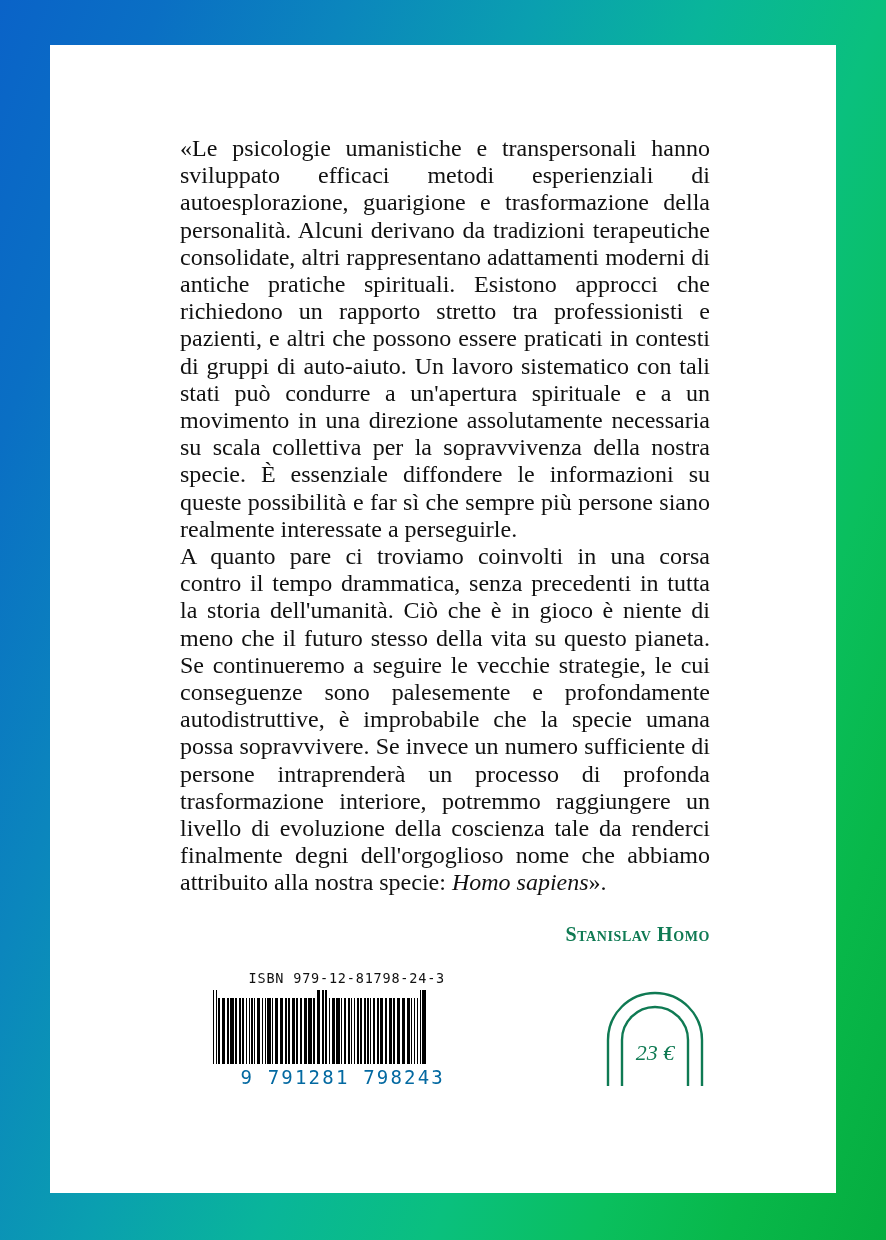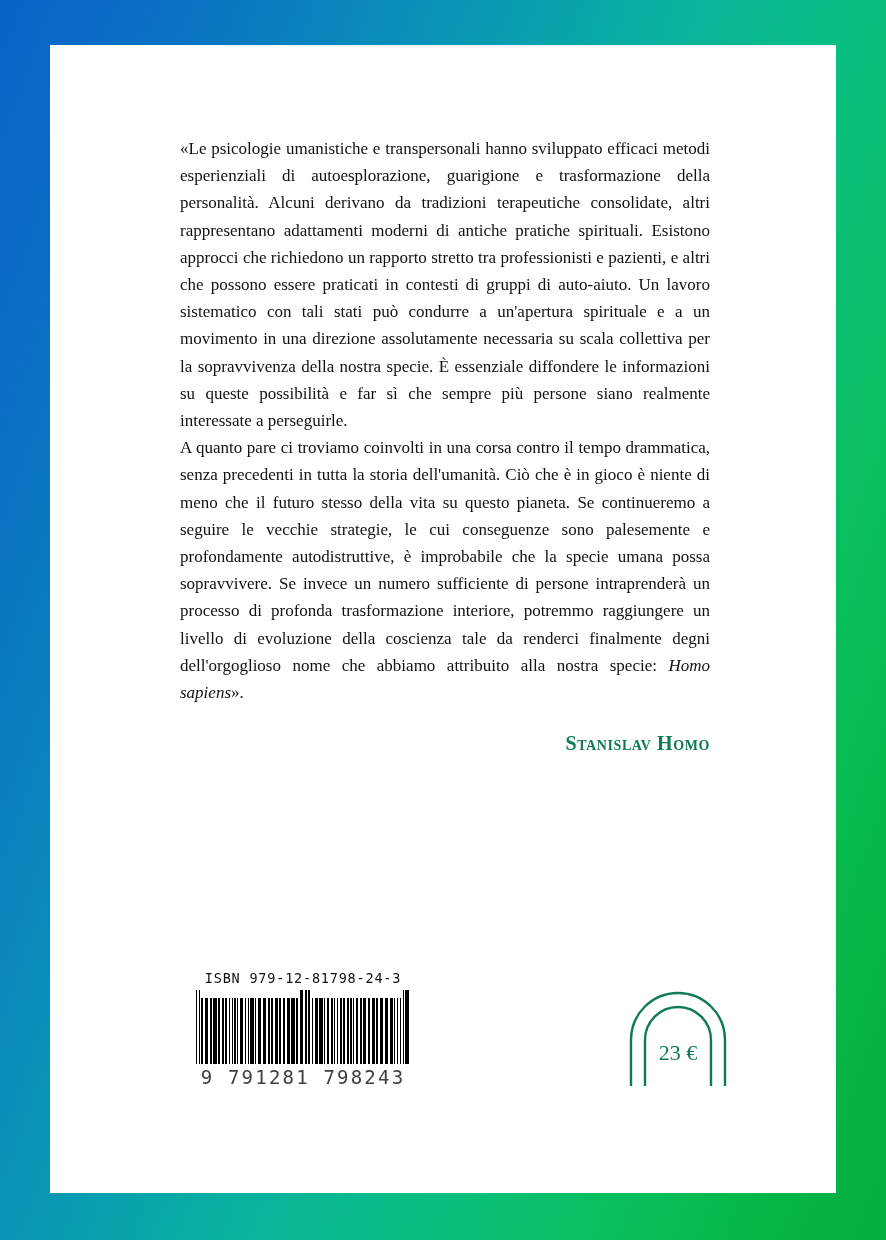--- a/index.html
+++ b/index.html
@@ -41,21 +41,21 @@
 
   #blurb {
     position: absolute;
     left: 130px;
     top: 90px;
     width: 530px;
   }
 
   .para {
     margin: 0;
-    font-size: 17px;
+    font-size: 24px;
     line-height: 27.2px;
     color: #111111;
     text-align: justify;
     text-justify: inter-word;
     hyphens: auto;
     -webkit-hyphens: auto;
   }
   .para + .para {
     text-indent: 0;
   }
@@ -66,24 +66,24 @@
     color: #0f7a53;
     font-size: 20px;
     letter-spacing: 0.6px;
     font-variant: small-caps;
     font-weight: bold;
   }
 
   
   #barcode-block {
     position: absolute;
-    left: 128px;
+    left: 145px;
     top: 925px;
     width: 250px;
-    text-align: center;
+    text-align: right;
   }
   #isbn-text {
     font-family: "DejaVu Sans Mono", monospace;
     font-size: 13.5px;
     letter-spacing: 0.8px;
     color: #111;
     margin-bottom: 4px;
   }
   #barcode-bars {
     height: 74px;
@@ -94,31 +94,32 @@
   }
   #barcode-bars i {
     display: block;
     background: #000;
     margin-right: 1.6px;
   }
   #barcode-digits {
     font-family: "DejaVu Sans Mono", monospace;
     font-size: 19px;
     letter-spacing: 2.2px;
-    color: #404040;
+    color: #0369a1;
     margin-top: 2px;
   }
 
   
   #price-mark {
     position: absolute;
-    left: 573px;
+    left: 550px;
     top: 943px;
     width: 110px;
     height: 100px;
+    font-style: italic;
   }
   #price-arch {
     position: absolute;
     left: 0;
     top: 0;
     width: 110px;
     height: 100px;
   }
   #price-text {
     position: absolute;

